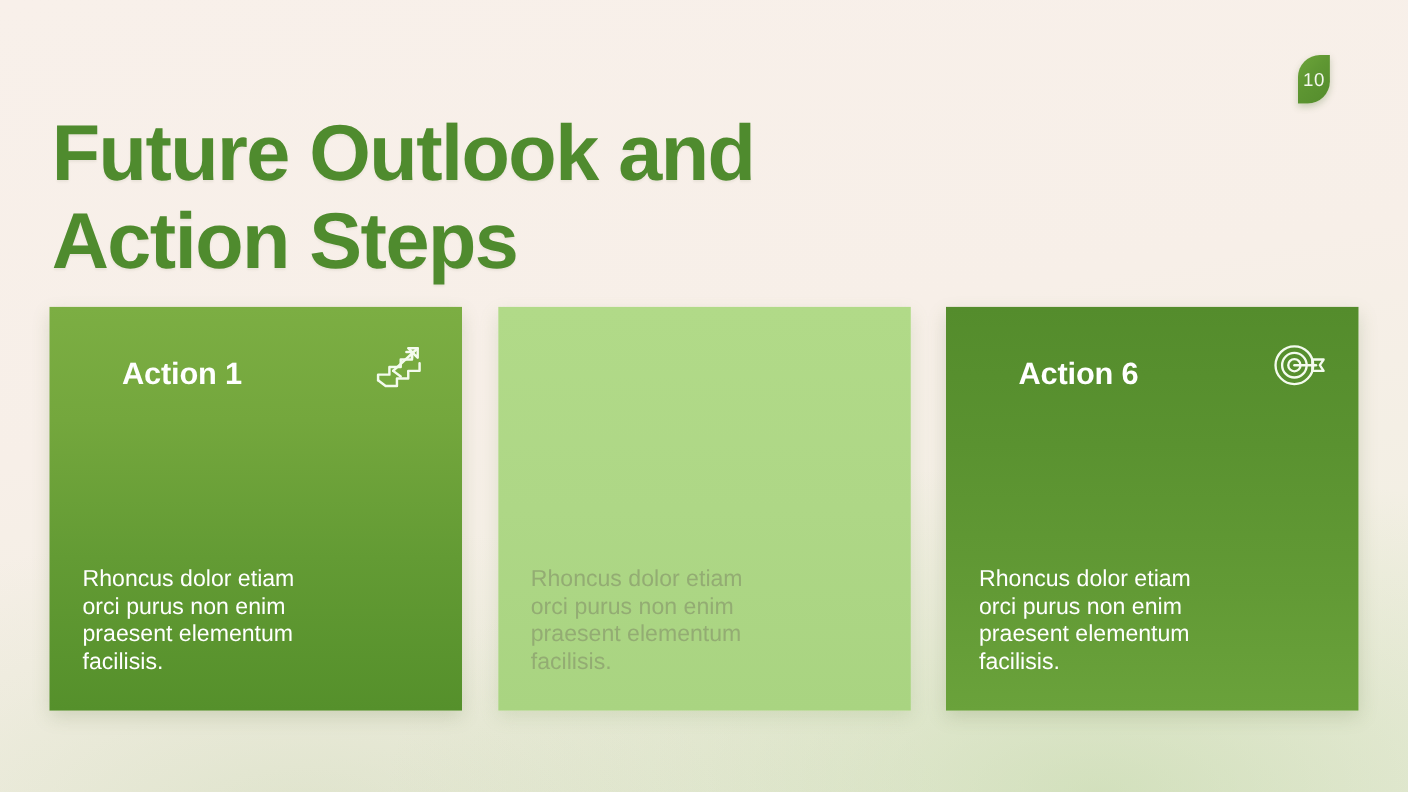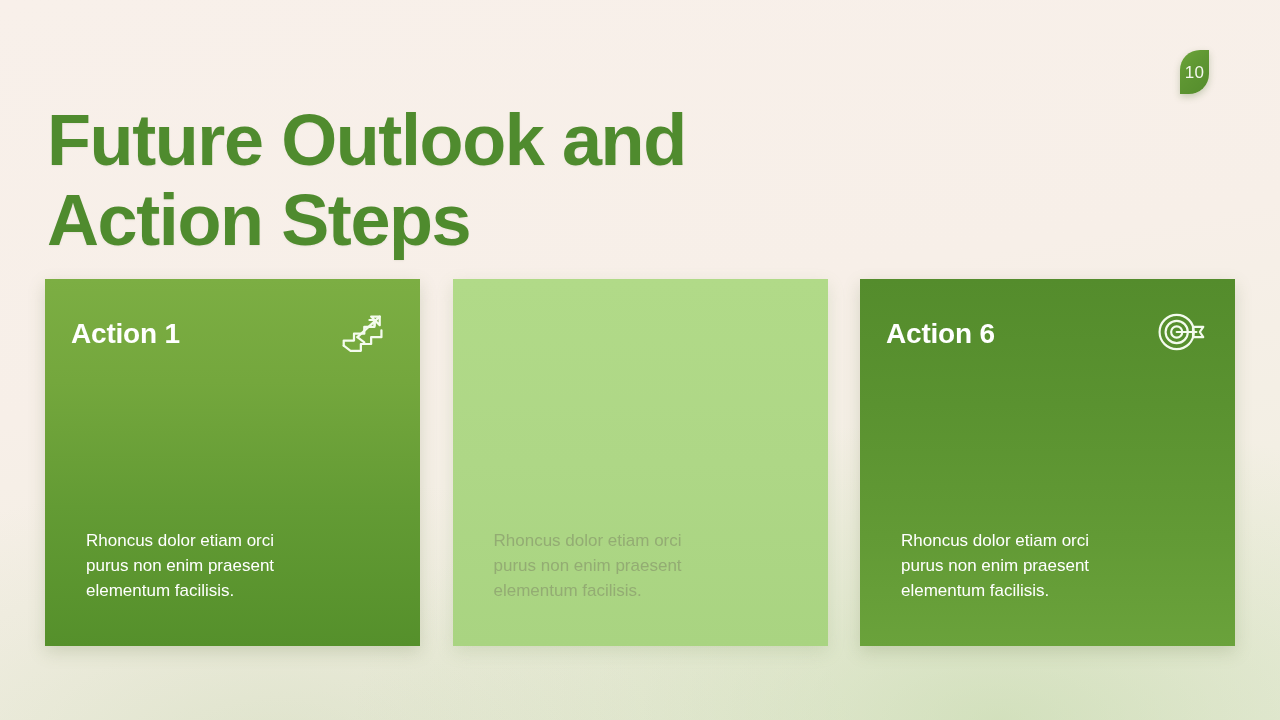--- a/index.html
+++ b/index.html
@@ -91,22 +91,23 @@
   .card-2 {
     background: linear-gradient(180deg, #b1da88 0%, #aed786 50%, #a9d481 100%);
     box-shadow: 0 6px 16px rgba(130,160,100,0.20);
   }
   .card-3 {
     background: linear-gradient(180deg, #548c2c 0%, #5a9230 34%, #629a35 70%, #6aa23b 100%);
   }
 
   .card-head {
     display: flex;
-    align-items: center;
+    align-items: flex-end;
     justify-content: space-between;
+    margin-left: 40px;
   }
   .card-title {
     margin: 0;
     font-size: 28px;
     line-height: 32px;
     font-weight: 700;
     letter-spacing: -0.2px;
     color: #ffffff;
     font-family: "Liberation Sans Narrow", "Liberation Sans", sans-serif;
   }
@@ -118,22 +119,22 @@
   }
   .card-icon svg {
     display: block;
     width: 100%;
     height: 100%;
   }
   .card-spacer {
     flex: 1 1 auto;
   }
   .card-body {
-    margin: 15px;
-    font-size: 17px;
+    margin: 4px;
+    font-size: 21px;
     line-height: 25px;
     font-weight: 400;
     color: #ffffff;
     max-width: 232px;
   }
   .card-2 .card-body {
     color: #93ac73;
   }
 </style>
 </head>

